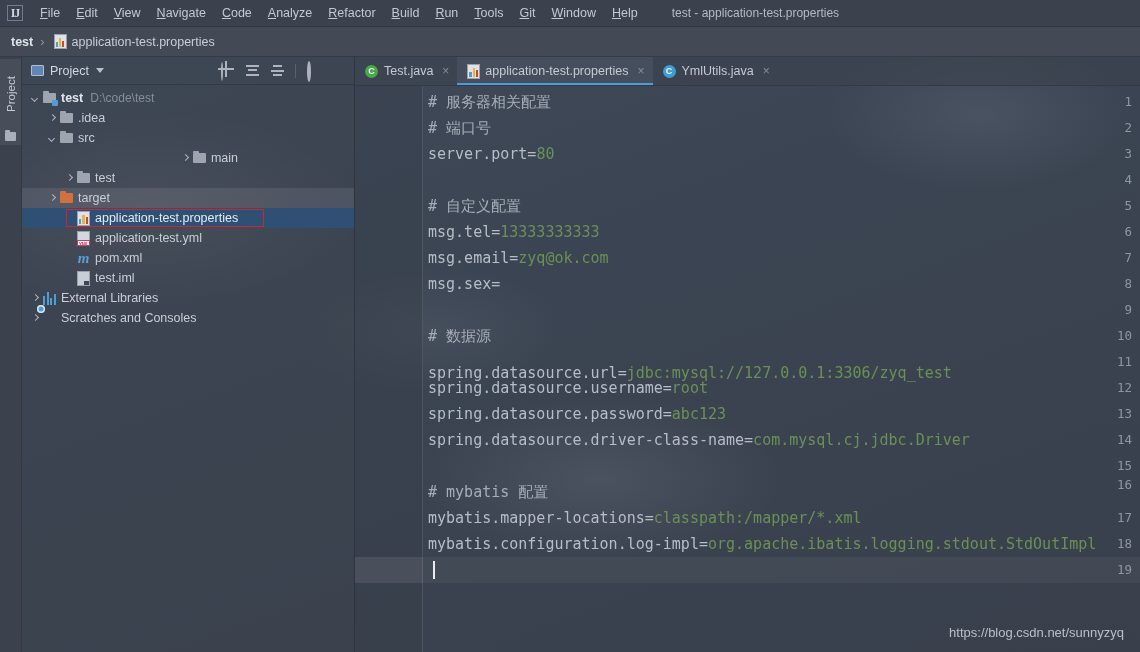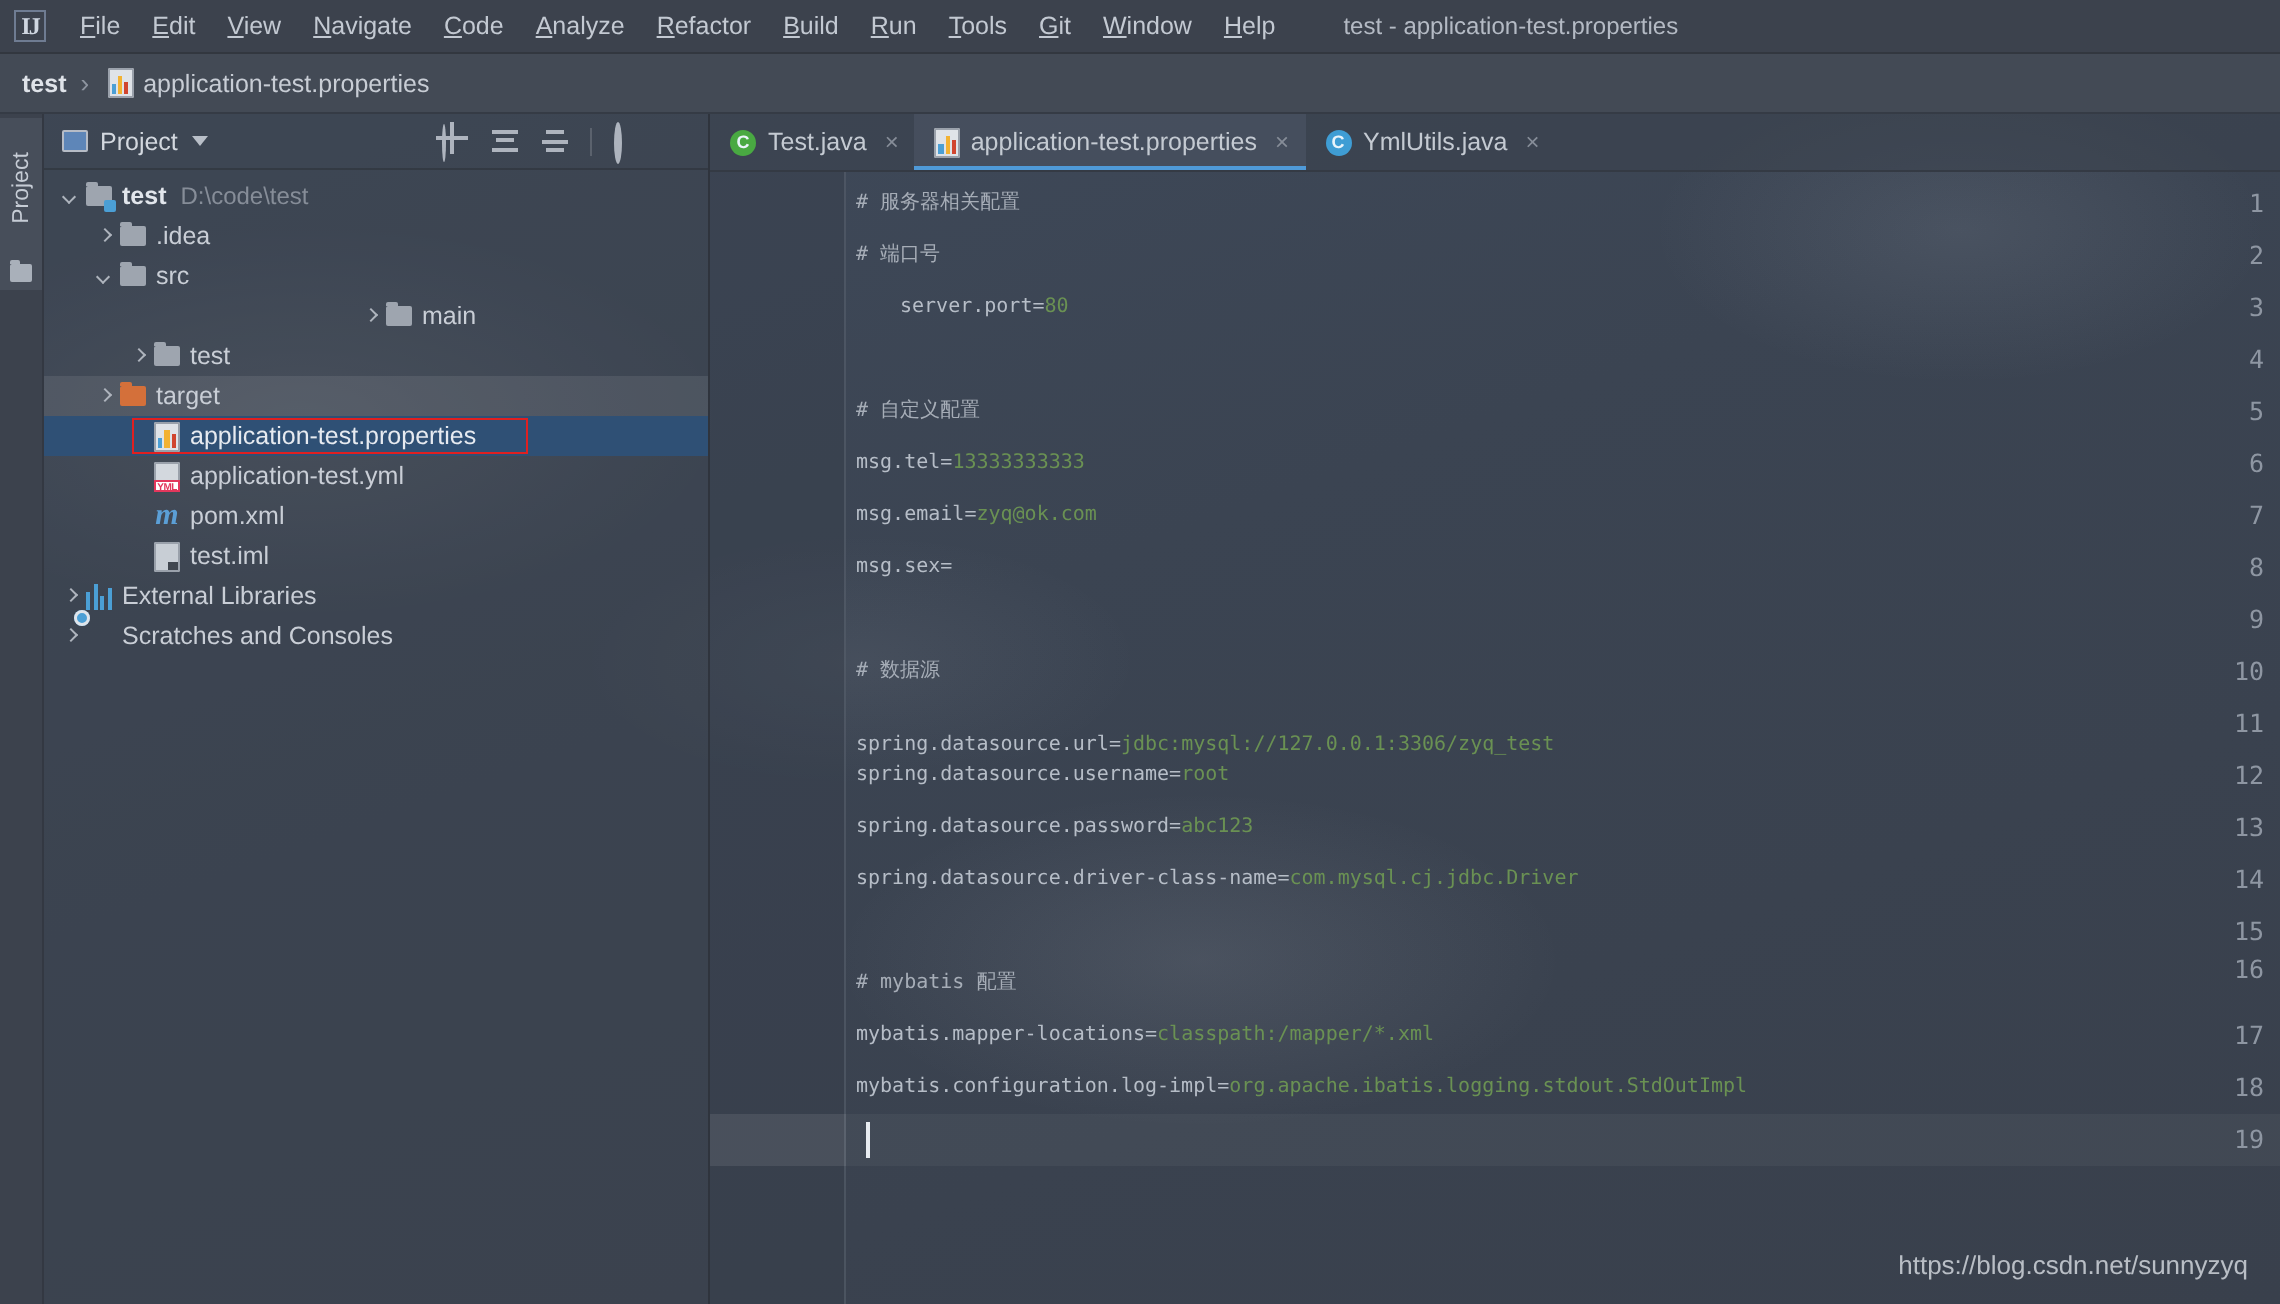--- a/index.html
+++ b/index.html
@@ -233,21 +233,21 @@
   .code-area { position:absolute; left:68px; top:0; right:0; height:566px; }
 
   .ln {
     position:absolute; right:8px; width:60px; text-align:right;
     color:#8e96a2; font-size:12.5px;
     font-family:"DejaVu Sans Mono", monospace;
     line-height:26px; height:26px;
   }
   .cl {
     position:absolute; left:5px; height:26px; line-height:26px;
-    font-family:"DejaVu Sans Mono", monospace; font-size:10px;
+    font-family:"DejaVu Sans Mono", monospace; font-size:15px;
     white-space:pre; color:#b9c0ca;
   }
   .cmt { color:#a6adb7; }
   .key { color:#b6bdc7; }
   .eq  { color:#b6bdc7; }
   .val { color:#6a9153; }
   .curline-gutter {
     position:absolute; left:0; width:68px; height:26px;
     background:rgba(255,255,255,0.085);
   }
@@ -449,21 +449,21 @@
         <div class="ln" style="top: 341px;">14</div>
         <div class="ln" style="top: 367px;">15</div>
         <div class="ln" style="top: 386px;">16</div>
         <div class="ln" style="top: 419px;">17</div>
         <div class="ln" style="top: 445px;">18</div>
         <div class="ln" style="top: 471px;">19</div>
       </div>
     <div class="code-area" id="codelines">
         <div class="cl" style="top: 3px;"><span class="cmt"># 服务器相关配置</span></div>
         <div class="cl" style="top: 29px;"><span class="cmt"># 端口号</span></div>
-        <div class="cl" style="top: 55px; margin-left: 22px;"><span class="key">server.port</span><span class="eq">=</span><span class="val">80</span></div>
+        <div class="cl" style="top: 55px;"><span class="key">server.port</span><span class="eq">=</span><span class="val">80</span></div>
         <div class="cl" style="top: 81px;">&nbsp;</div>
         <div class="cl" style="top: 107px;"><span class="cmt"># 自定义配置</span></div>
         <div class="cl" style="top: 133px;"><span class="key">msg.tel</span><span class="eq">=</span><span class="val">13333333333</span></div>
         <div class="cl" style="top: 159px;"><span class="key">msg.email</span><span class="eq">=</span><span class="val">zyq@ok.com</span></div>
         <div class="cl" style="top: 185px;"><span class="key">msg.sex</span><span class="eq">=</span><span class="val"></span></div>
         <div class="cl" style="top: 211px;">&nbsp;</div>
         <div class="cl" style="top: 237px;"><span class="cmt"># 数据源</span></div>
         <div class="cl" style="top: 274px;"><span class="key">spring.datasource.url</span><span class="eq">=</span><span class="val">jdbc:mysql://127.0.0.1:3306/zyq_test</span></div>
         <div class="cl" style="top: 289px;"><span class="key">spring.datasource.username</span><span class="eq">=</span><span class="val">root</span></div>
         <div class="cl" style="top: 315px;"><span class="key">spring.datasource.password</span><span class="eq">=</span><span class="val">abc123</span></div>

